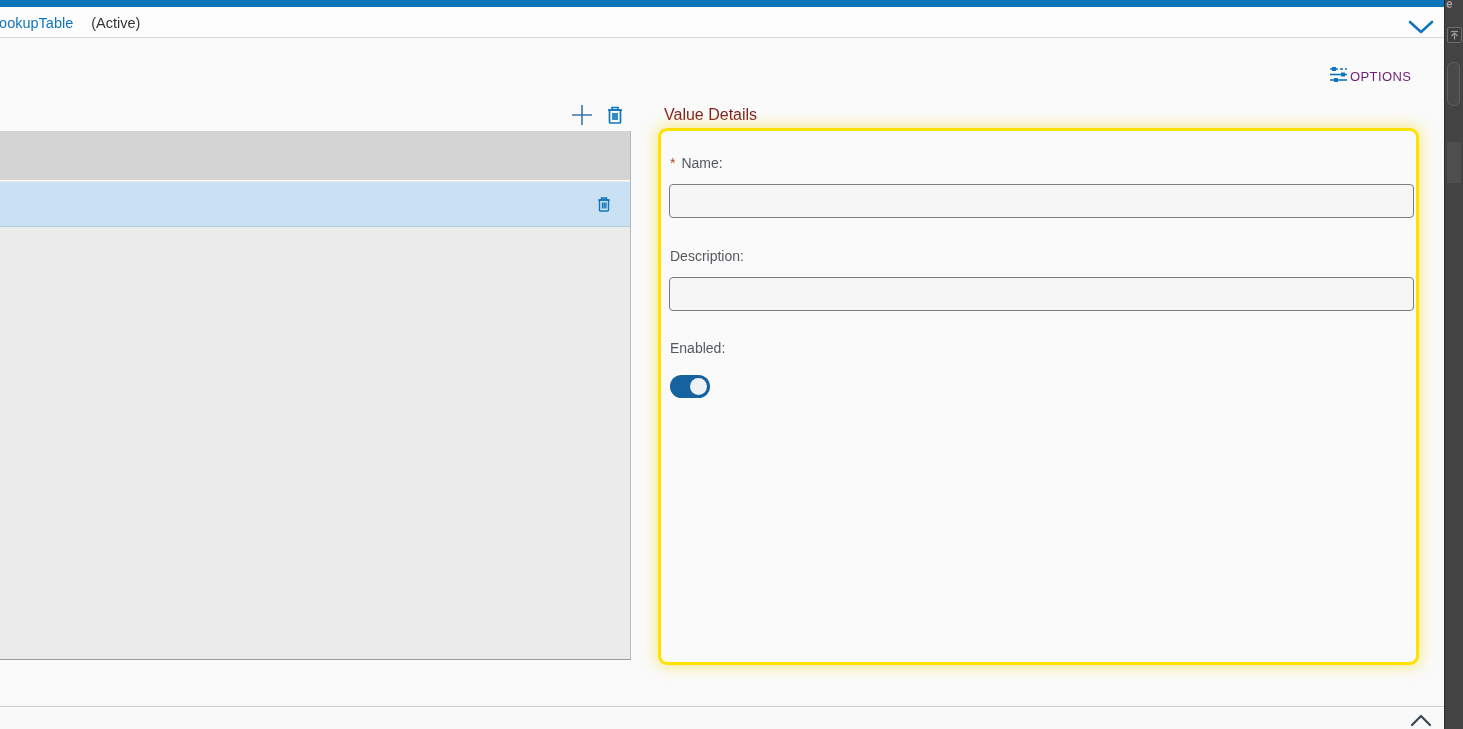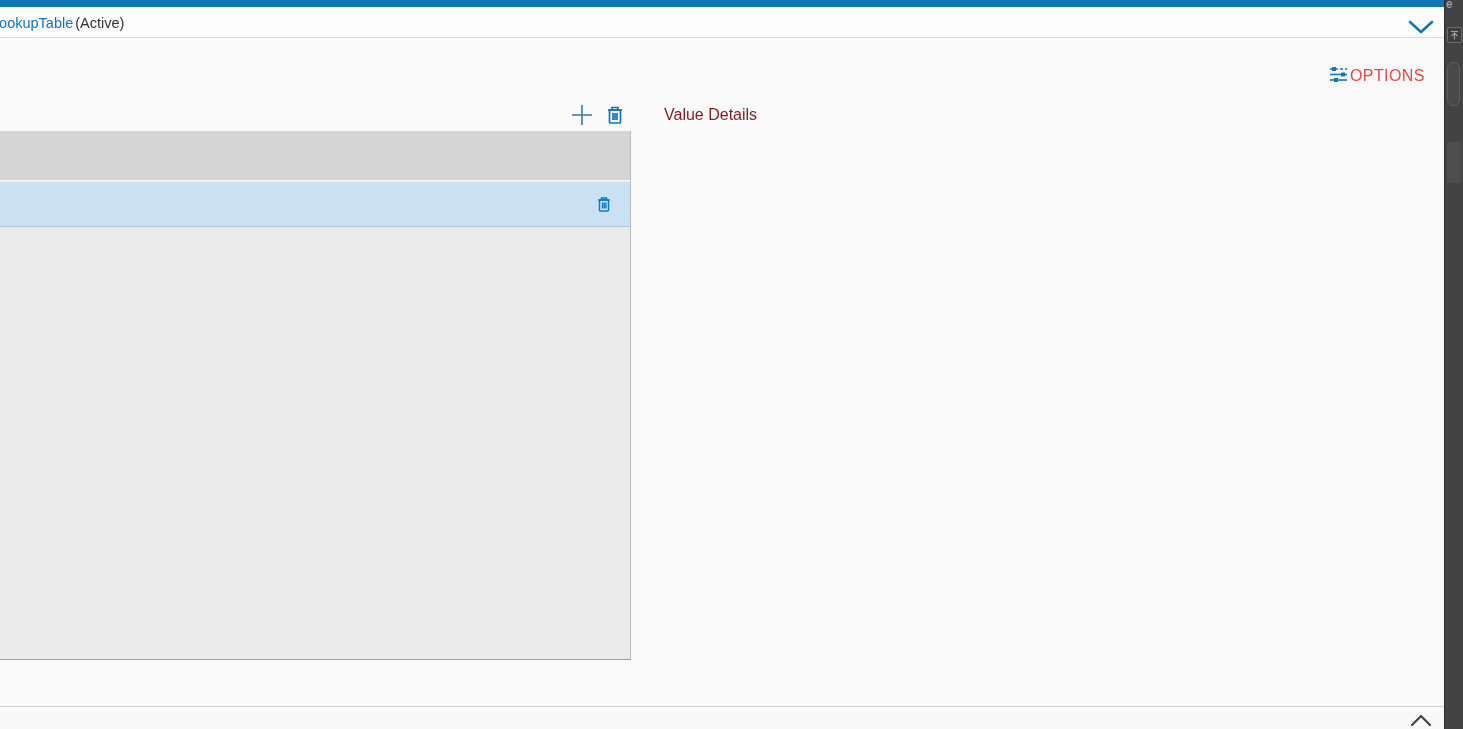--- a/index.html
+++ b/index.html
@@ -7,26 +7,26 @@
   body { font-family:"Liberation Sans", sans-serif; background:#fafafa; position:relative; }
 
   .app { position:absolute; left:0; top:0; width:1463px; height:729px; background:#fafafa; }
 
   
   .topbar { position:absolute; left:0; top:0; width:1444px; height:7px; background:#0f76bc; }
   .header-band { position:absolute; left:0; top:7px; width:1444px; height:31px; background:#fdfdfd;
                  border-bottom:1px solid #d9d9d9; }
   .header-title-wrap { position:absolute; left:-9px; top:8px; white-space:nowrap; font-size:14.5px; }
   .header-title { color:#1076bc; }
-  .header-status { color:#333; margin-left:2px; }
+  .header-status { color:#333; margin-left:18px; }
   .header-collapse { position:absolute; left:1406px; top:11px; width:30px; height:20px; cursor:pointer; }
 
   
   .options-btn { position:absolute; left:1330px; top:66px; display:flex; align-items:center; gap:2px; cursor:pointer; }
-  .options-label { font-size:16px; color:#ef4444; letter-spacing:.4px; }
+  .options-label { font-size:13px; color:#701a75; letter-spacing:.4px; }
 
   
   .add-btn { position:absolute; left:569px; top:102px; width:26px; height:26px; cursor:pointer; }
   .del-btn { position:absolute; left:603px; top:103px; width:24px; height:24px; cursor:pointer; }
 
   
   .values-table { position:absolute; left:0; top:131px; width:631px; height:529px;
                   border-right:1px solid #b9b9b9; border-bottom:1px solid #9c9c9c; background:#ebebeb; }
   .vt-header { position:absolute; left:0; top:0; width:100%; height:50px; background:#d4d4d4;
                border-bottom:1px solid #fafafa; }
@@ -135,20 +135,34 @@
             <line x1="9.2" y1="7.5" x2="9.2" y2="13.5"></line>
             <line x1="10.9" y1="7.5" x2="10.9" y2="13.5"></line>
           </g>
         </svg>
       </div>
     </div>
   </div>
 
   <div class="vd-title">Value Details</div>
 
+  <div class="vd-panel">
+    <div class="vd-label lbl-name">
+      <span class="req-star">*</span><span>Name:</span>
+    </div>
+    <input class="vd-input inp-name" type="text" value="" style="">
+
+    <div class="vd-label lbl-desc">Description:</div>
+    <input class="vd-input inp-desc" type="text" value="" style="">
+
+    <div class="vd-label lbl-enabled">Enabled:</div>
+    <div class="toggle">
+      <div class="toggle-knob"></div>
+    </div>
+  </div>
 
   <div class="footer-divider"></div>
   <div class="footer-area"></div>
   <div class="footer-collapse">
     <svg width="26" height="17" viewBox="0 0 26 17">
       <path d="M4 13 L13 4 L22 13" fill="none" stroke="#3b4754" stroke-width="2.2" stroke-linecap="round" stroke-linejoin="round"></path>
     </svg>
   </div>
 
   <div class="side-strip">

